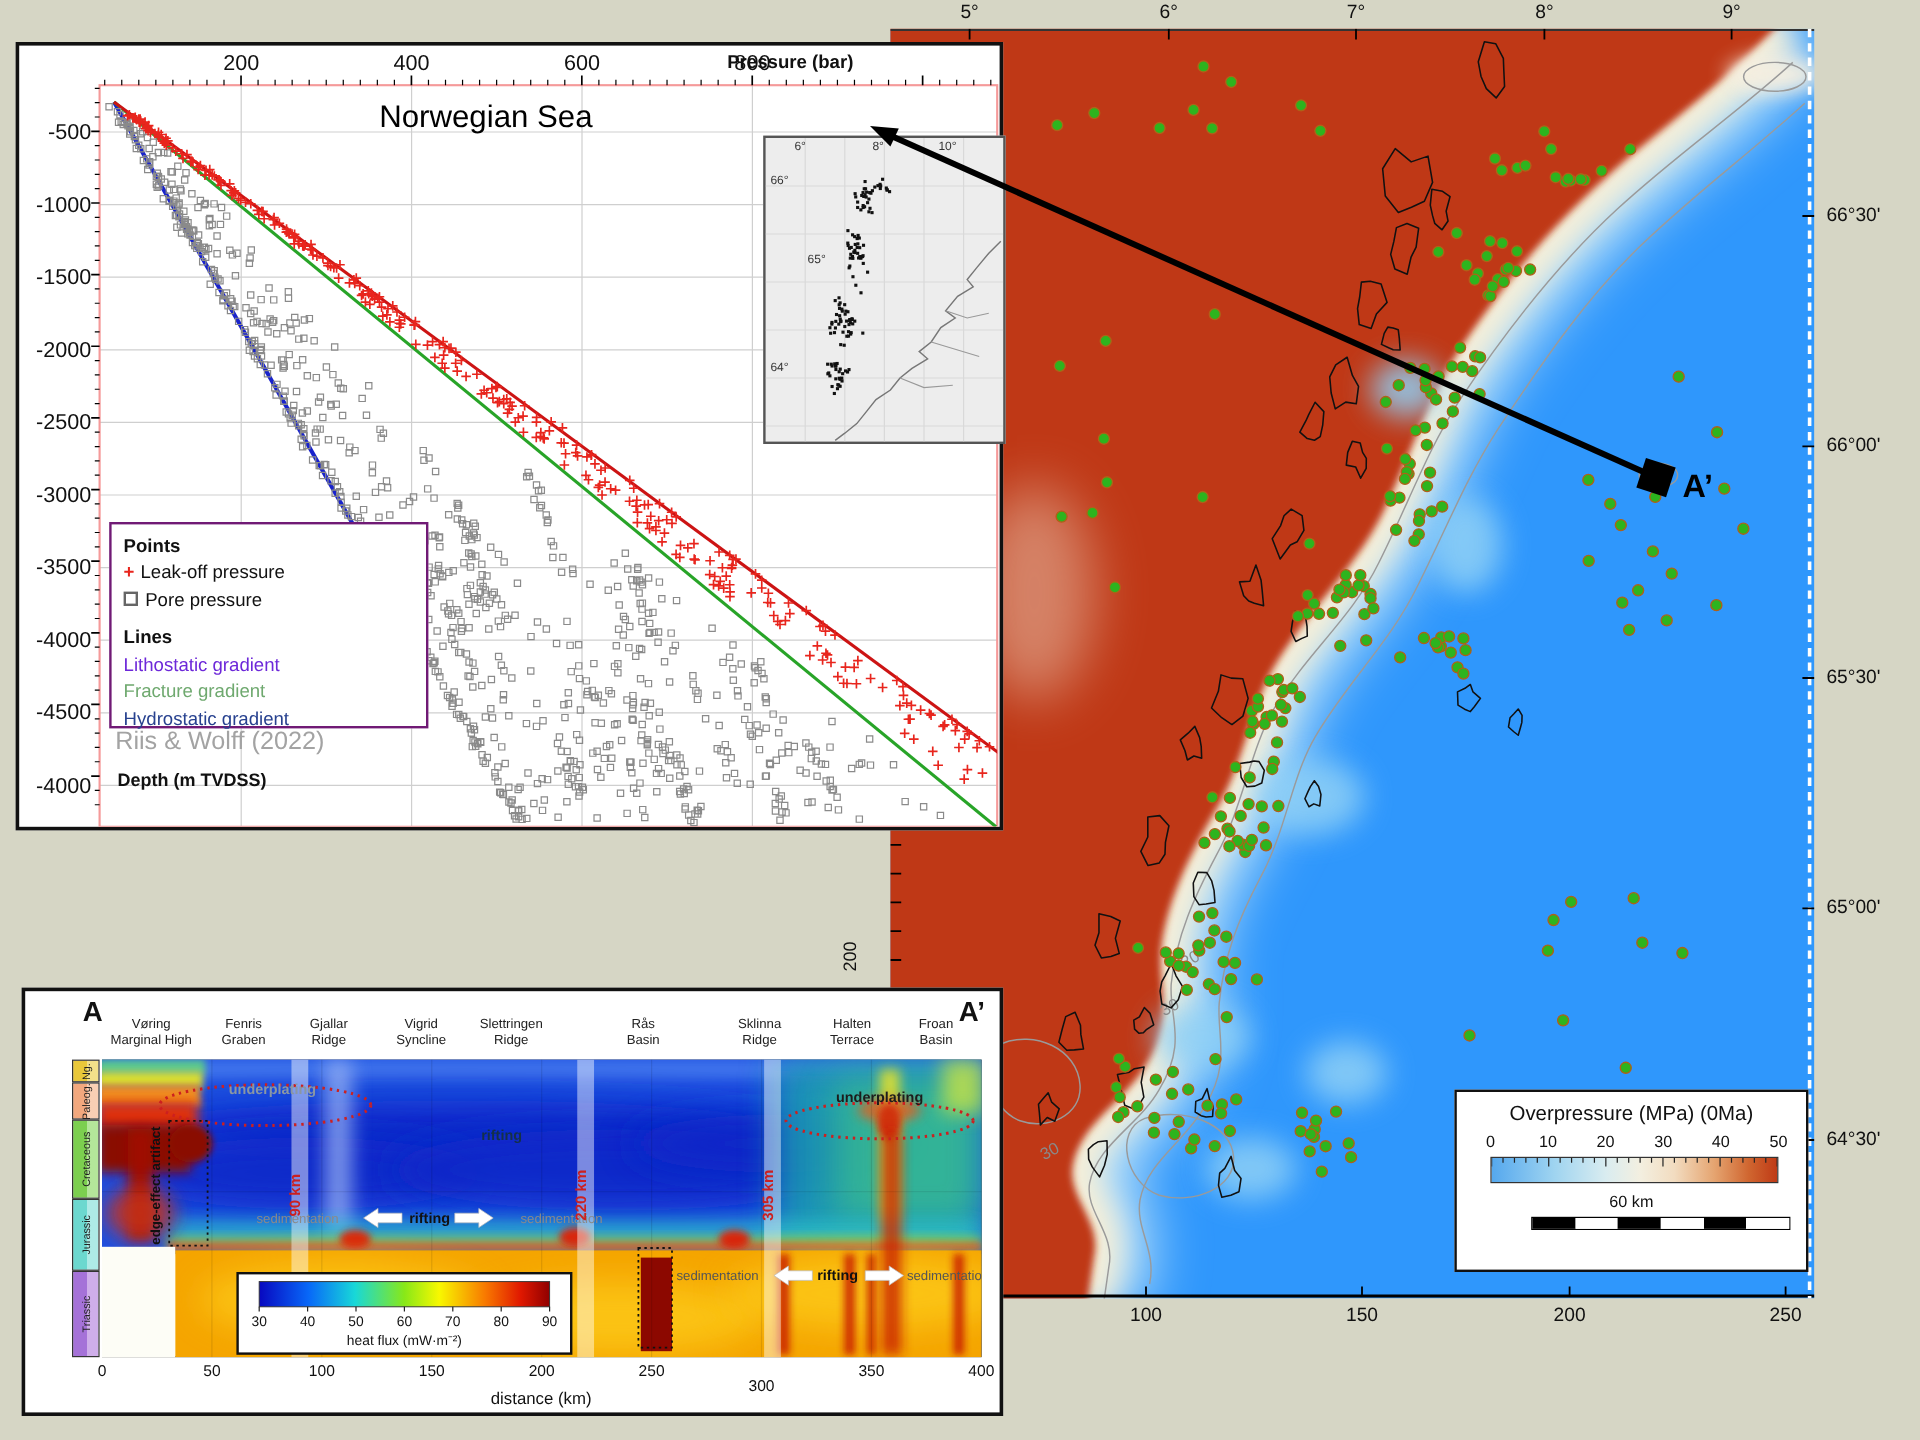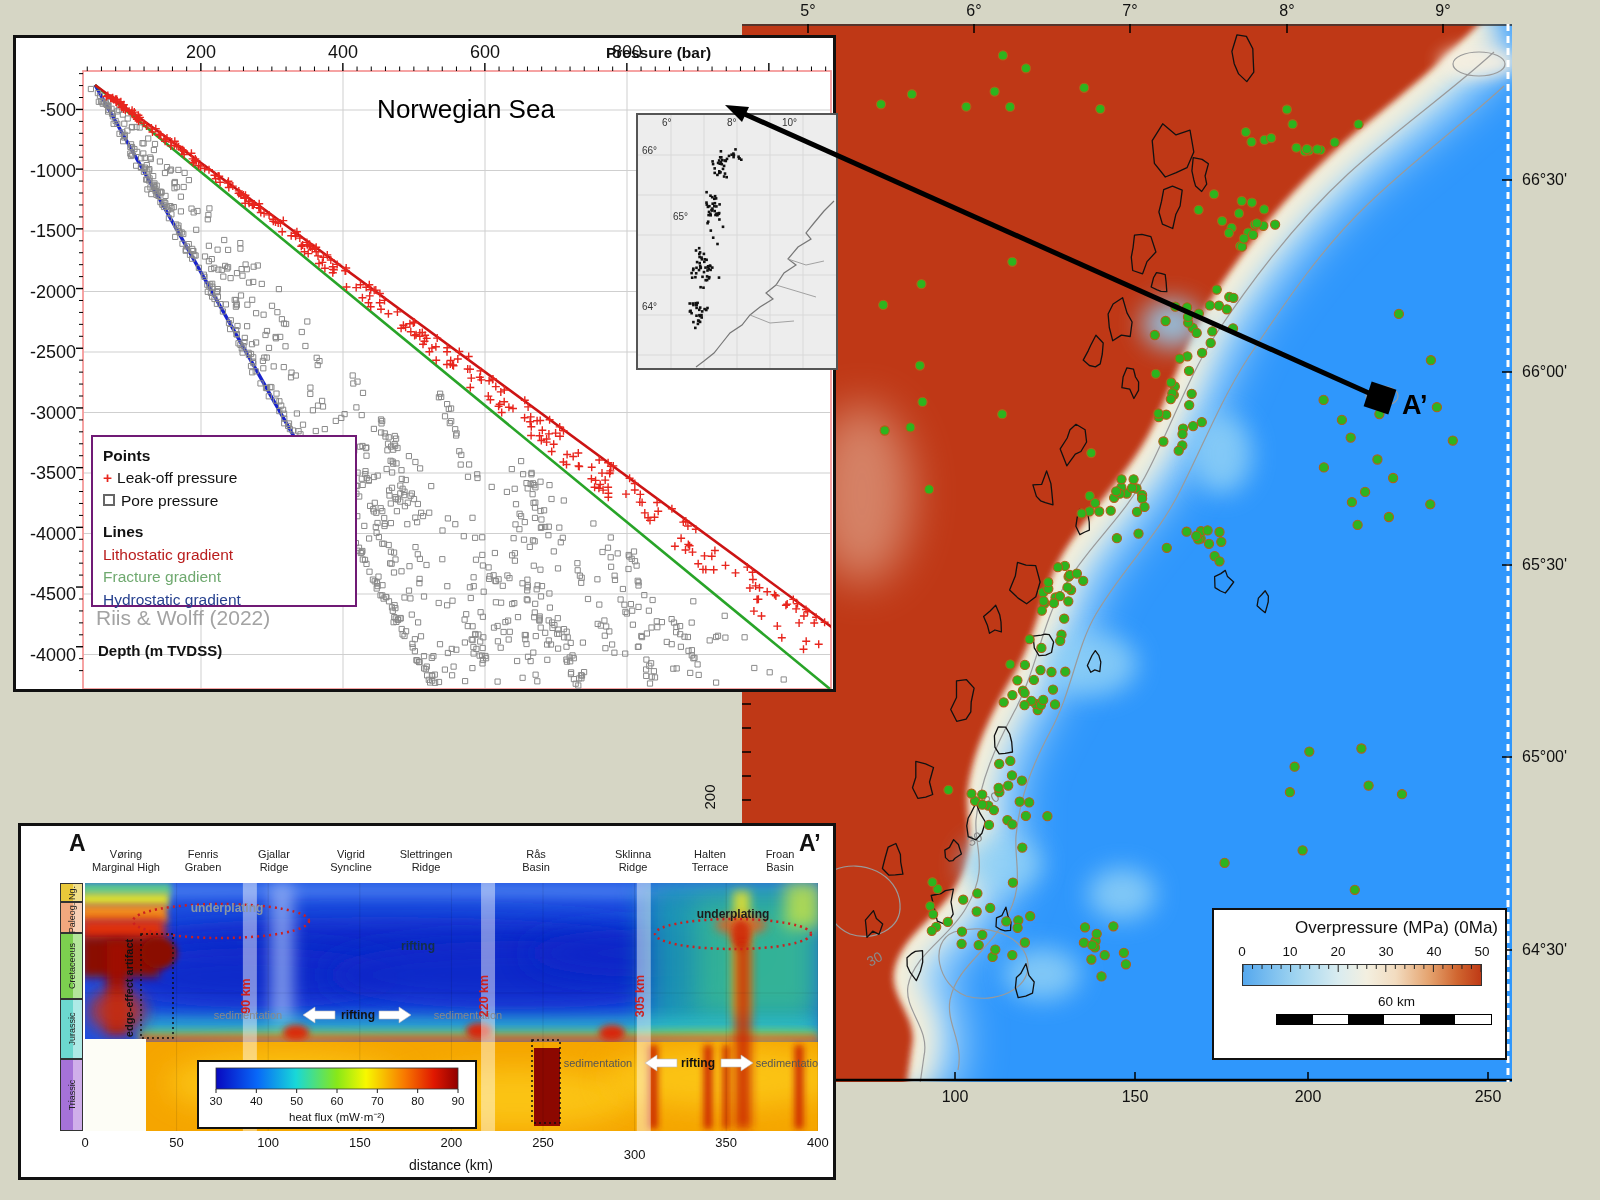--- a/index.html
+++ b/index.html
@@ -6,30 +6,30 @@
   #stage{position:relative;width:1600px;height:1200px;background:#d6d6c5;overflow:hidden;
          font-family:"Liberation Sans",sans-serif;color:#111;}
   .abs{position:absolute;}
   .panel{position:absolute;background:#ffffff;border:3px solid #111;box-sizing:border-box;}
   
   .lonlab{position:absolute;font-size:16px;color:#111;transform:translateX(-50%);}
   .latlab{position:absolute;font-size:16px;color:#111;transform:translateY(-50%);}
   .xlab{position:absolute;font-size:16px;color:#111;transform:translateX(-50%);}
   .ylab-rot{position:absolute;font-size:15px;color:#111;transform:rotate(-90deg);transform-origin:center;}
   
-  .map-legend{position:absolute;background:#fff;border:2px solid #111;box-sizing:border-box;padding-left:37px;}
+  .map-legend{position:absolute;background:#fff;border:2px solid #111;box-sizing:border-box;}
   .ml-title{position:absolute;width:100%;text-align:center;top:8px;font-size:17px;color:#111;}
   .ml-tick{position:absolute;font-size:13.5px;transform:translateX(-50%);top:34px;}
   .ml-bar{position:absolute;left:28px;top:54px;width:240px;height:22px;border:1px solid #333;box-sizing:border-box;
           background:linear-gradient(90deg,#55a8ee 0%,#9fd4f0 22%,#d9ecf0 40%,#f3efe0 52%,#f2dcc0 64%,#e5a470 78%,#d06630 90%,#bf3a16 100%);}
   .ml-km{position:absolute;width:100%;text-align:center;top:84px;font-size:13.5px;}
   .ml-scale{position:absolute;left:62px;top:104px;width:216px;height:11px;border:1px solid #000;box-sizing:border-box;display:flex;}
   .ml-scale div{flex:1;}
   
-  .pc-title{position:absolute;left:300px;top:44px;width:300px;text-align:center;font-size:26px;color:#000;margin-top:12px;}
+  .pc-title{position:absolute;left:300px;top:44px;width:300px;text-align:left;font-size:26px;color:#000;}
   .pc-xlabel{position:absolute;left:590px;top:6px;width:200px;text-align:left;font-size:15.5px;font-weight:bold;}
   .pc-xtick{position:absolute;font-size:18px;transform:translateX(-50%);top:4px;}
   .pc-ytick{position:absolute;font-size:18px;text-align:right;width:58px;transform:translateY(-50%);}
   .pc-legend{position:absolute;left:75px;top:397px;width:266px;height:172px;background:#fff;border:2px solid #701a75;
              box-sizing:border-box;padding:8px 10px;font-size:15.5px;line-height:1.45;}
   .pc-credit{position:absolute;left:80px;top:568px;font-size:21px;color:#a3a3a3;}
   .pc-depth{position:absolute;left:82px;top:604px;font-size:15px;font-weight:bold;}
   .pc-inset{position:absolute;left:620px;top:75px;width:202px;height:257px;background:#ededed;border:2px solid #555;box-sizing:border-box;}
   .ins-lab{position:absolute;font-size:10px;color:#333;}
   .lg-h{font-weight:bold;}
@@ -586,21 +586,21 @@
         <div class="pc-ytick abs" style="left: 2px; top: 495.5px; position: absolute;">-4000</div>
         <div class="pc-ytick abs" style="left: 2px; top: 556px; position: absolute;">-4500</div>
         <div class="pc-ytick abs" style="left: 2px; top: 616.5px; position: absolute;">-4000</div>
       </div>
     <div class="pc-legend">
       <div class="lg-h">Points</div>
       <div><span id="lg-plus" style="font-weight: bold; margin-right: 5px; color: rgb(232, 37, 29);">+</span><span>Leak-off pressure</span></div>
       <div><span class="lg-sq"></span><span>Pore pressure</span></div>
       <div style="height:9px;"></div>
       <div class="lg-h">Lines</div>
-      <div id="lg-litho" style="color: #b91c1c; font-weight: normal;">Lithostatic gradient</div>
+      <div id="lg-litho" style="color: #6d28d9; font-weight: normal;">Lithostatic gradient</div>
       <div id="lg-frac" style="color: rgb(111, 169, 111); font-weight: normal;">Fracture gradient</div>
       <div id="lg-hydro" style="color: rgb(39, 65, 143); font-weight: normal;">Hydrostatic gradient</div>
     </div>
     <div class="pc-credit">Riis &amp; Wolff (2022)</div>
     <div class="pc-depth">Depth (m TVDSS)</div>
     <div class="pc-inset">
       <svg id="inset-svg" width="198" height="253" viewBox="0 0 198 253" style="position:absolute;left:0;top:0;">
           <line x1="33" y1="0" x2="33" y2="253" stroke="#d9d9d9" stroke-width="1"></line>
           <line x1="66" y1="0" x2="66" y2="253" stroke="#d9d9d9" stroke-width="1"></line>
           <line x1="99" y1="0" x2="99" y2="253" stroke="#d9d9d9" stroke-width="1"></line>

